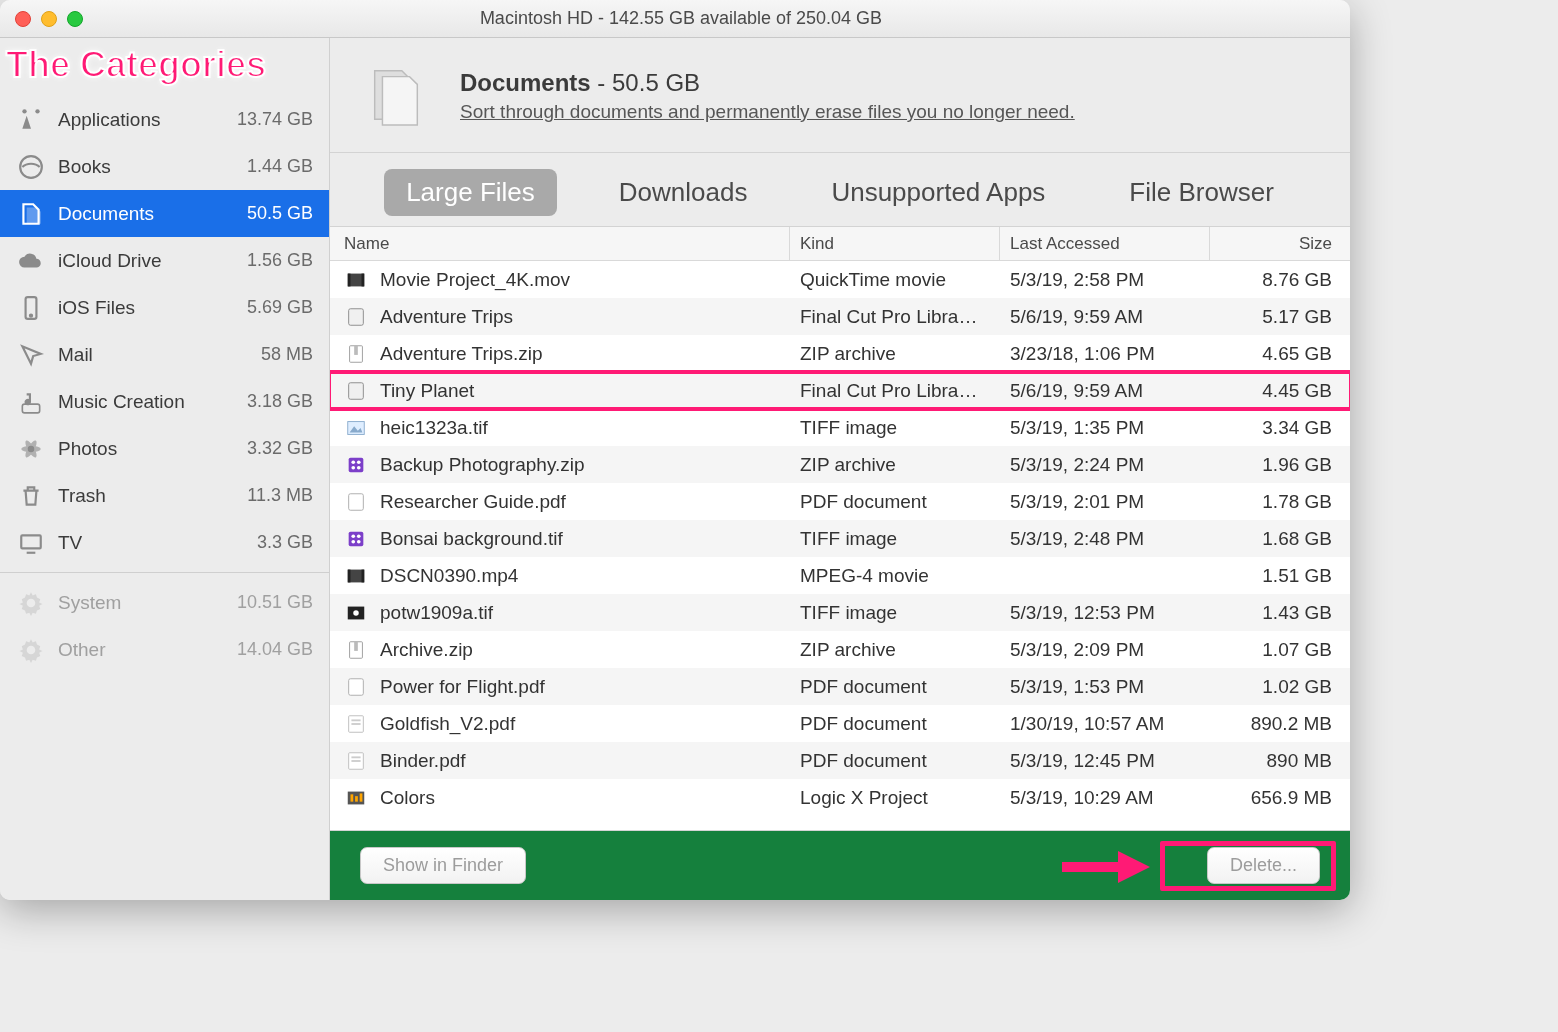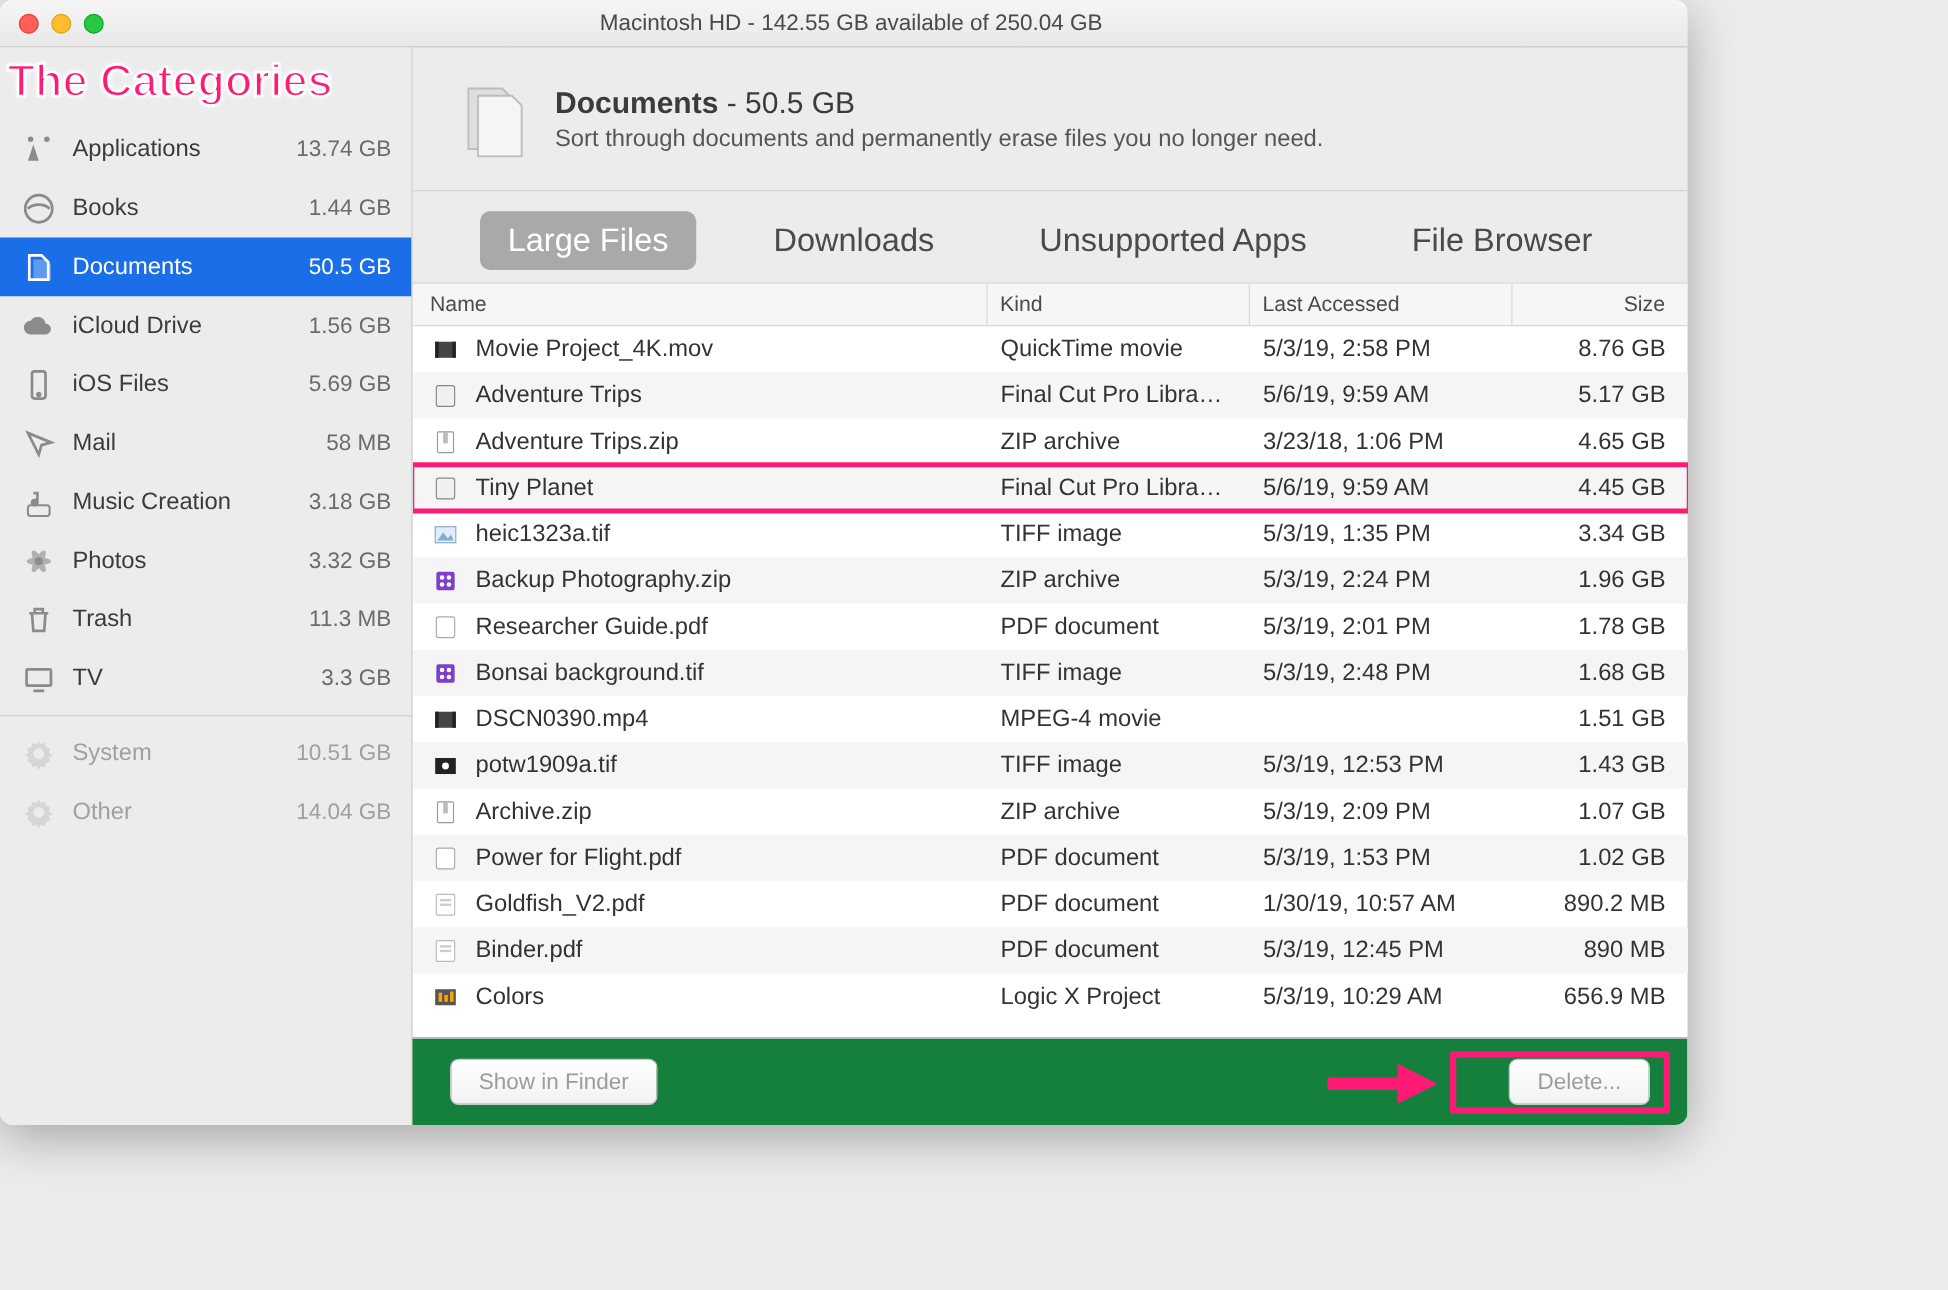--- a/index.html
+++ b/index.html
@@ -80,30 +80,30 @@
 .sidebar-item.dim .icon { color: #c0c0c0; }
 .sidebar-item.dim .size { color: #a0a0a0; }
 .sidebar-item .label { flex: 1; }
 .sidebar-item .size { font-size: 18px; color: #6b6b6b; }
 .sidebar-divider { height: 1px; background: #cfcfcf; margin: 6px 0; }
 
 .main { flex: 1; display: flex; flex-direction: column; background: #ececec; }
 .header-area {
   padding: 22px 44px 20px 30px;
   border-bottom: 1px solid #d3d3d3;
-  display: flex; align-items: center; gap: 12px;
+  display: flex; align-items: center; gap: 28px;
 }
 .docs-icon {
   width: 72px; height: 72px;
   display: flex; align-items: center; justify-content: center;
 }
 .docs-icon svg { width: 62px; height: 62px; }
 .header-text .title-line { font-size: 24px; color: #3b3b3b; }
 .header-text .title-line b { font-weight: 700; }
-.header-text .subtitle { font-size: 19px; color: #565656; margin-top: 4px; }
+.header-text .subtitle { font-size: 19px; color: #565656; margin-top: 4px; text-decoration: underline; }
 
 .tabs-row {
   display: flex; align-items: center; justify-content: center;
   gap: 40px;
   padding: 16px 0 10px 0;
   border-bottom: 1px solid #d3d3d3;
 }
 .tab {
   font-size: 26px; color: #4a4a4a;
   padding: 8px 22px;

